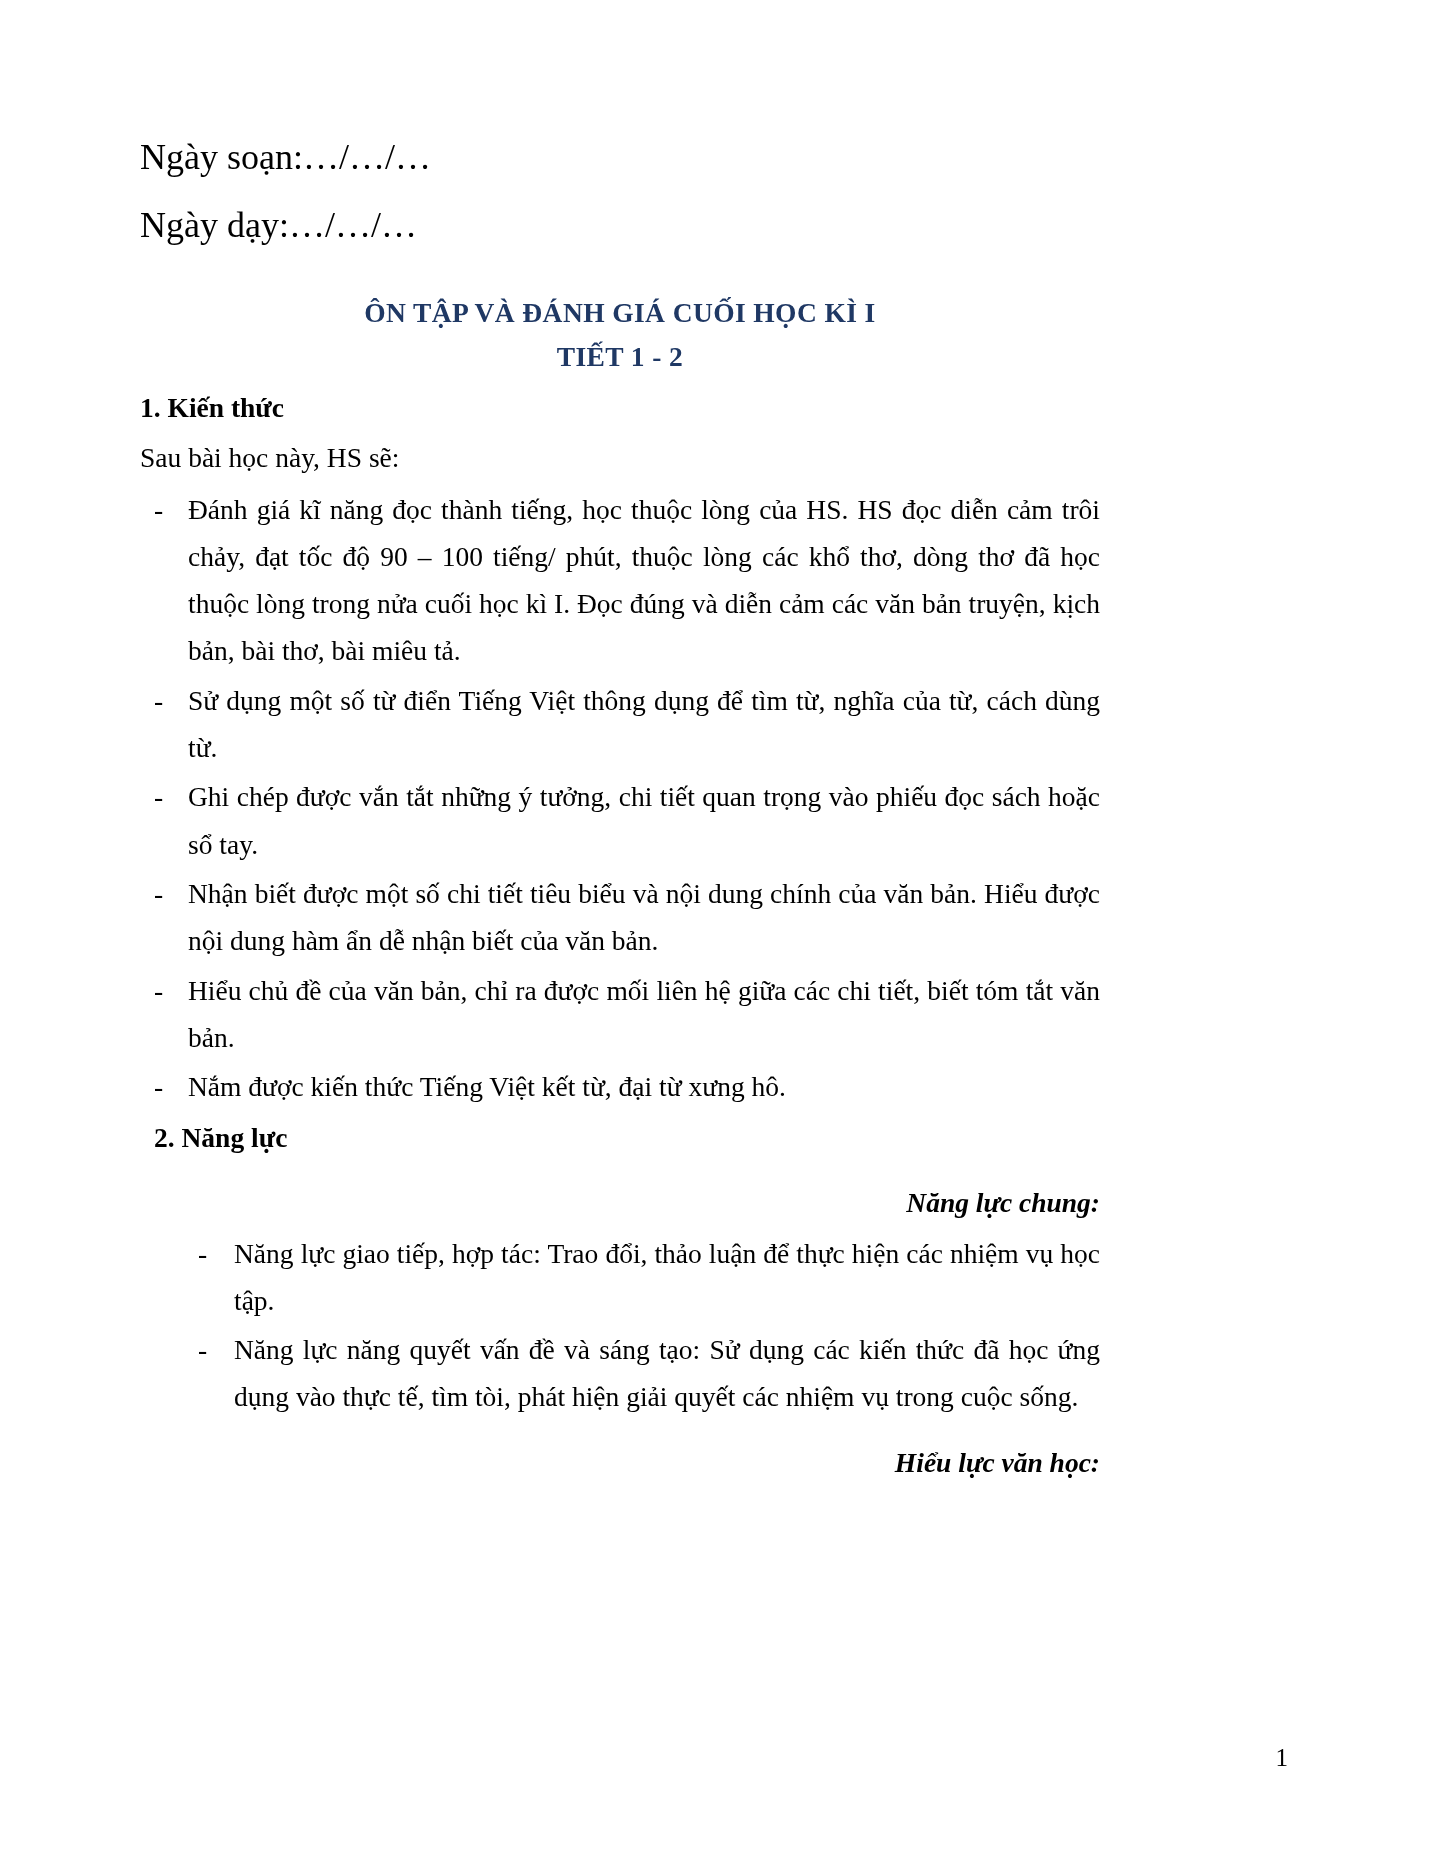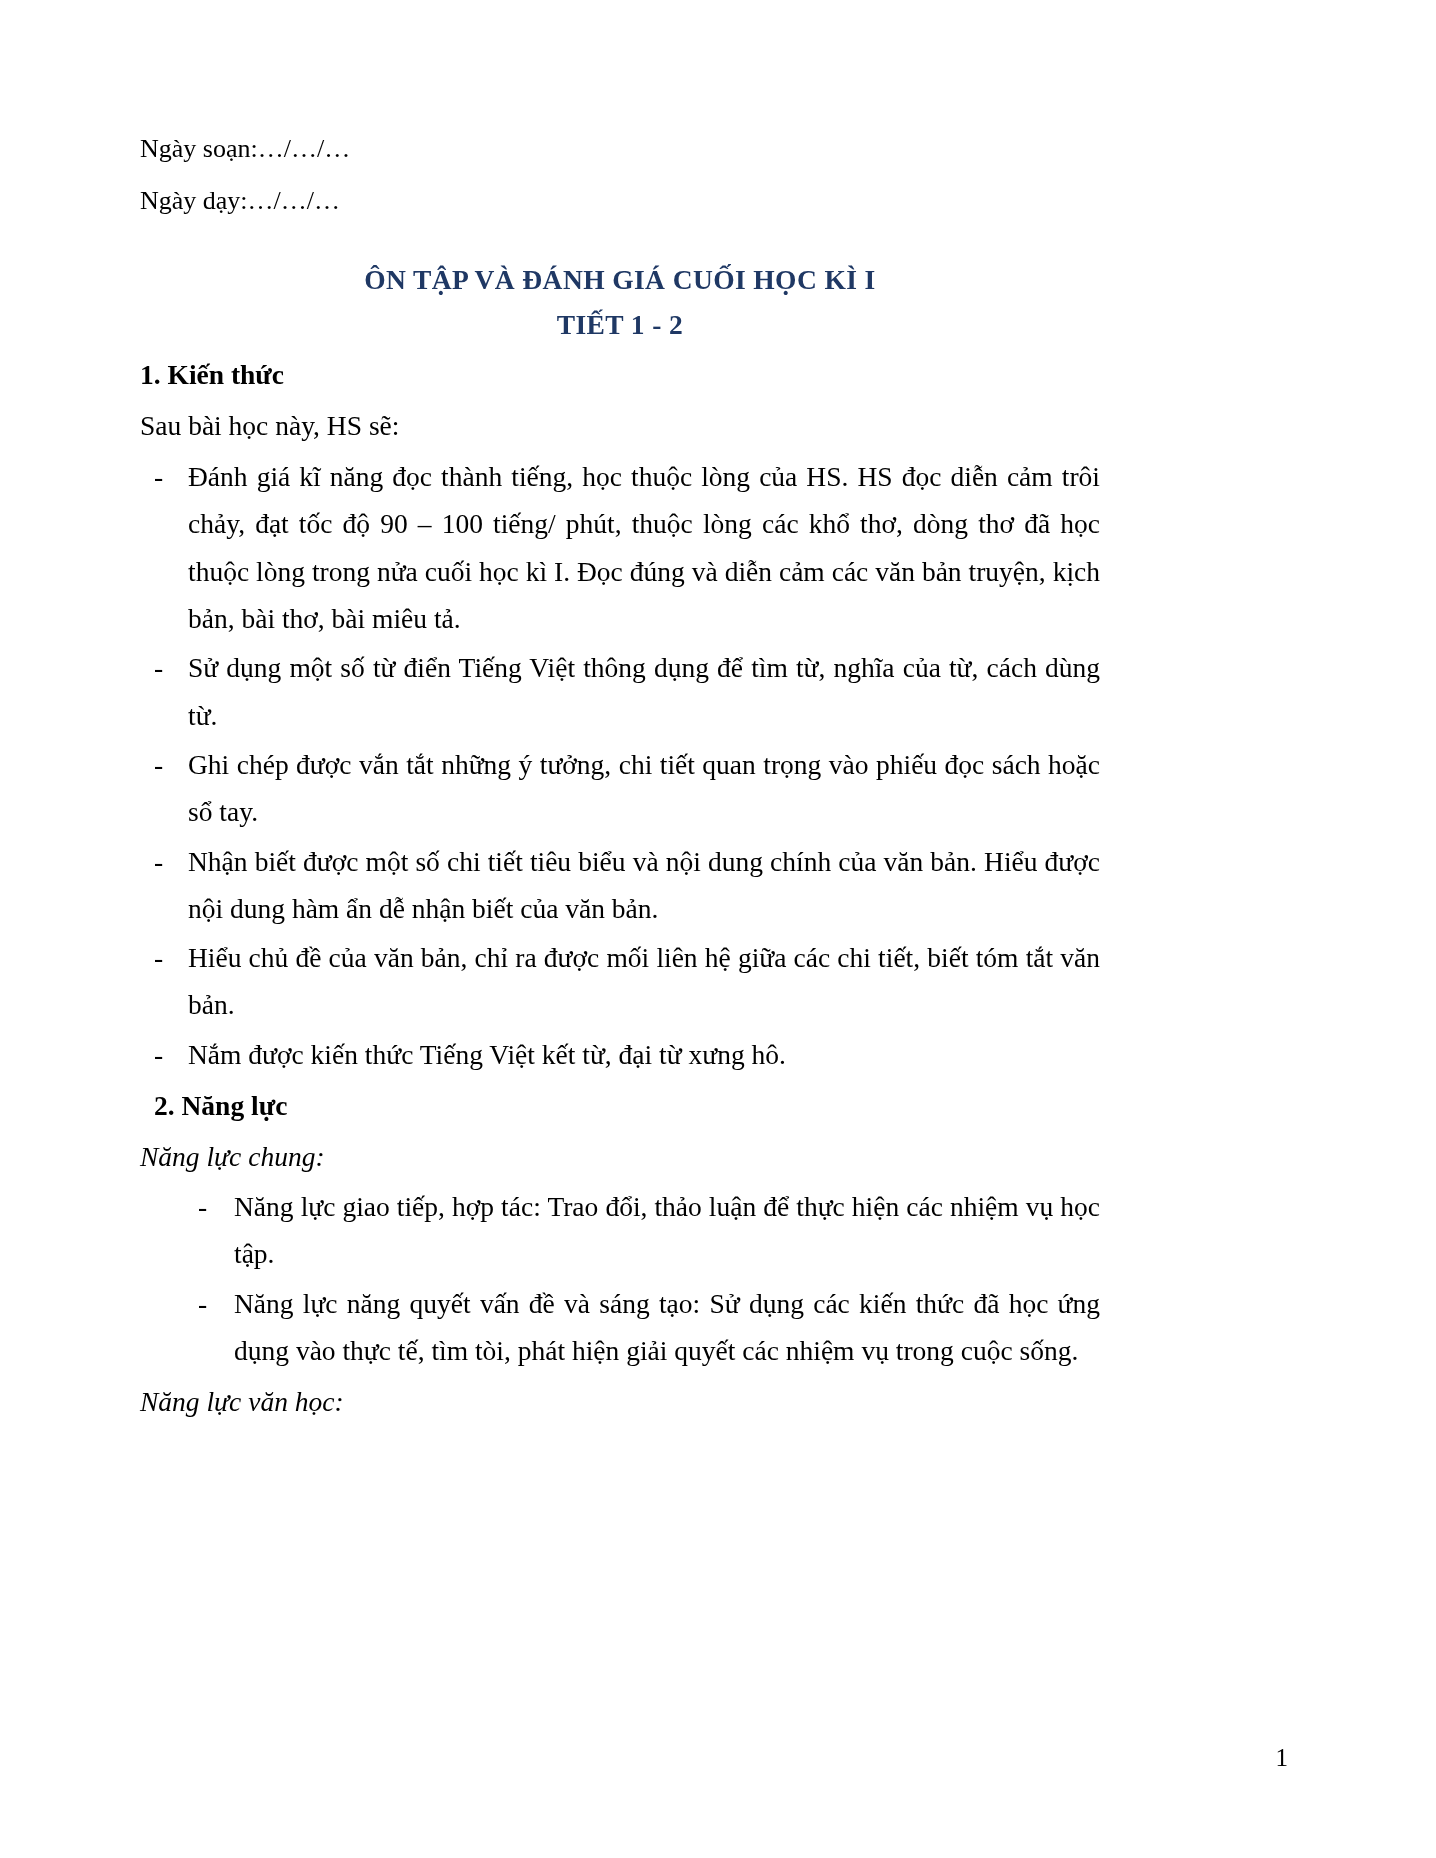--- a/index.html
+++ b/index.html
@@ -20,21 +20,21 @@
     padding: 128px 148px 0 140px;
     overflow: hidden;
   }
   .content {
     width: 960px;
     font-size: 27.5px;
     line-height: 1.72;
   }
   .date-line {
     margin: 0 0 10px 0;
-    font-size: 26px;
+    font-size: 36px;
     line-height: 1.62;
     white-space: pre;
   }
   .spacer-sm { height: 26px; }
 
   .doc-title {
     text-align: center;
     font-weight: bold;
     font-size: 27.5px;
     letter-spacing: 0.4px;
@@ -58,25 +58,26 @@
   }
   .h-sub {
     font-weight: bold;
     font-size: 27.5px;
     margin: 6px 0 4px 0;
     line-height: 1.62;
     font-family: Liberation Serif, serif;
   }
   .h-sub.indent-1 { padding-left: 14px; }
   .h-italic {
-    font-weight: normal;
+    font-weight: bold;
     font-style: italic;
     font-size: 27.5px;
-    margin: 6px 0 4px 0;
+    margin: 20px 0 4px 0;
     line-height: 1.62;
+    text-align: right;
   }
   .para {
     margin: 4px 0 4px 0;
     font-size: 27.5px;
     line-height: 1.72;
   }
 
   ul.bullets {
     list-style: none;
     margin: 2px 0 0 0;
@@ -145,18 +146,18 @@
 
     <h4 class="h-sub indent-1">2. Năng lực</h4>
 
     <h4 class="h-italic">Năng lực chung:</h4>
 
     <ul class="bullets nested">
       <li><span class="dash">-</span><span class="it">Năng lực giao tiếp, hợp tác:</span><span> Trao đổi, thảo luận để thực hiện các nhiệm vụ học tập.</span></li>
       <li><span class="dash">-</span><span class="it">Năng lực năng quyết vấn đề và sáng tạo:</span><span> Sử dụng các kiến thức đã học ứng dụng vào thực tế, tìm tòi, phát hiện giải quyết các nhiệm vụ trong cuộc sống.</span></li>
     </ul>
 
-    <h4 class="h-italic">Năng lực văn học:</h4>
+    <h4 class="h-italic">Hiểu lực văn học:</h4>
 
   </div>
 
   <div class="page-number">1</div>
 </div>
 
 </body></html>

